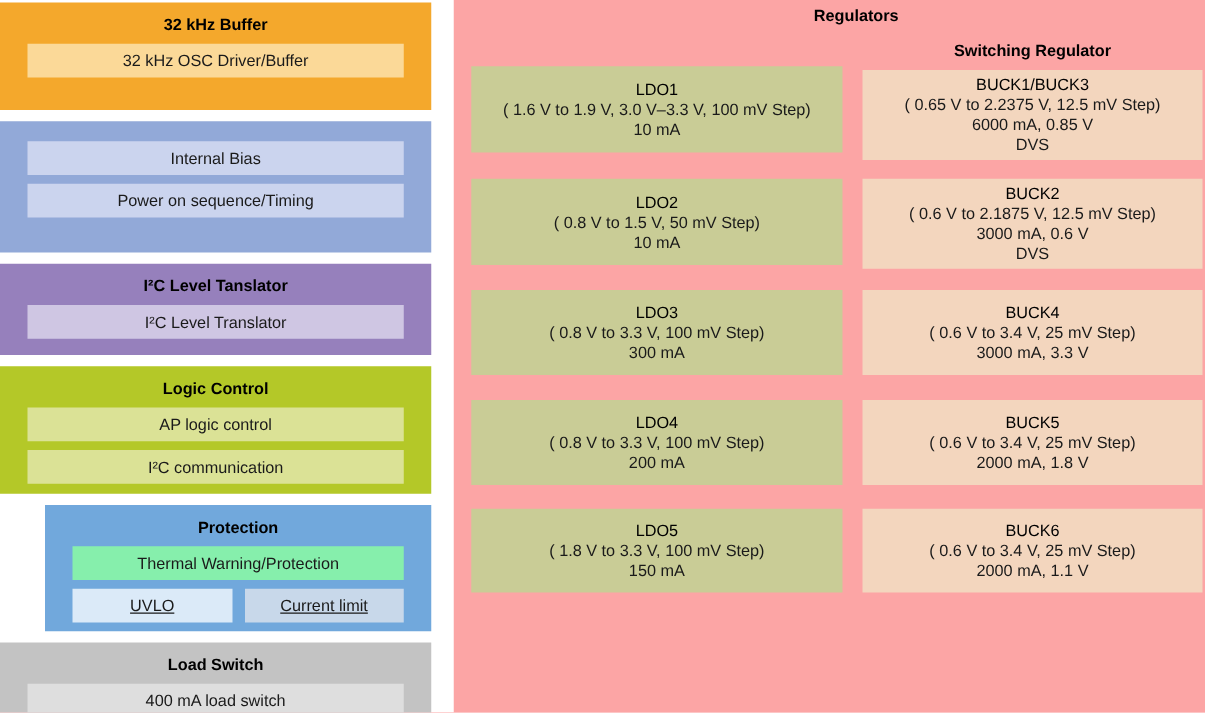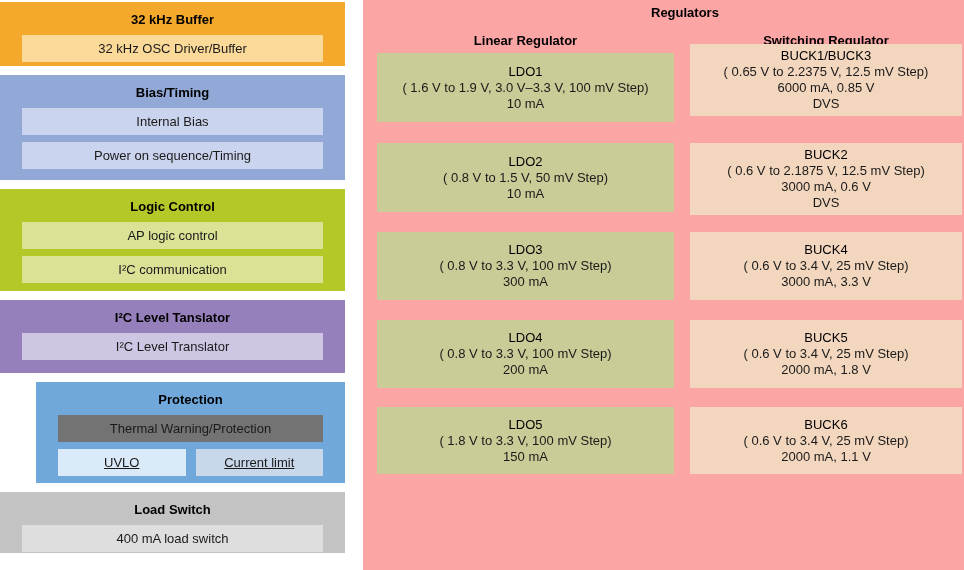--- a/index.html
+++ b/index.html
@@ -21,30 +21,30 @@
   }
   .block-items { padding: 0 22px; }
   .item {
     height: 27px; margin-top: 7px;
     display: flex; align-items: center; justify-content: center;
     font-size: 13px; white-space: nowrap;
   }
   .item-row { display: flex; gap: 10px; }
   .item-row .item { flex: 1; text-decoration: underline; }
 
-  .blk-buffer     { background: #F4A82C; height: 64px; }
+  .blk-buffer     { background: #F4A82C; height: 86px; }
   .blk-buffer .item { background: #FBD998; }
   .blk-bias       { background: #92A9D8; height: 105px; }
   .blk-bias .item { background: #CBD4EE; }
   .blk-logic      { background: #B4C828; height: 102px; }
   .blk-logic .item { background: #DBE296; }
   .blk-translator { background: #9680BC; height: 73px; }
   .blk-translator .item { background: #CFC6E3; }
   .blk-protection { background: #71A8DC; height: 101px; margin-left: 36px; }
-  .blk-protection .item { background: #737373; }
+  .blk-protection .item { background: #86efac; }
   .blk-protection .item.uvlo   { background: #DBEAF8; }
   .blk-protection .item.climit { background: #C8D8EA; }
   .blk-loadswitch { background: #C3C3C3; height: 61px; }
   .blk-loadswitch .item { background: #DEDEDE; }
 
   
   .reg-panel {
     position: absolute; left: 363px; top: 0; width: 601px; height: 570px;
     background: #fca5a5;
   }
@@ -68,58 +68,57 @@
   .reg-box .name { font-weight: normal; font-size: 13px; line-height: 16px; color: #000; }
   .reg-box .line { font-size: 13px; line-height: 16px; white-space: nowrap; }
   .ldo  { left: 14px;  width: 297px; background: #C9CC96; }
   .buck { left: 327px; width: 272px; background: #F3D6BE; }
 
   .row1.ldo  { top: 53px;  height: 69px; }
   .row2.ldo  { top: 143px; height: 69px; }
   .row3.ldo  { top: 232px; height: 68px; }
   .row4.ldo  { top: 320px; height: 68px; }
   .row5.ldo  { top: 407px; height: 67px; }
-  .row1.buck { top: 44px;  height: 72px; }
+  .row1.buck { top: 56px;  height: 72px; }
   .row2.buck { top: 143px; height: 72px; }
   .row3.buck { top: 232px; height: 68px; }
   .row4.buck { top: 320px; height: 68px; }
   .row5.buck { top: 407px; height: 67px; }
 </style>
 </head>
 <body>
 
 <div class="left-col">
 
   <div class="block blk-buffer">
     <div class="block-title">32 kHz Buffer</div>
     <div class="block-items">
       <div class="item">32 kHz OSC Driver/Buffer</div>
     </div>
   </div>
 
   <div class="block blk-bias">
-    <div class="block-title">Bias/Timing</div>
     <div class="block-items">
       <div class="item">Internal Bias</div>
       <div class="item">Power on sequence/Timing</div>
+    </div>
+  </div>
+
+  <div class="block blk-translator">
+    <div class="block-title">I²C Level Tanslator</div>
+    <div class="block-items">
+      <div class="item">I²C Level Translator</div>
     </div>
   </div>
 
   <div class="block blk-logic">
     <div class="block-title">Logic Control</div>
     <div class="block-items">
       <div class="item">AP logic control</div>
       <div class="item">I²C communication</div>
-    </div>
-  </div>
-
-  <div class="block blk-translator">
-    <div class="block-title">I²C Level Tanslator</div>
-    <div class="block-items">
-      <div class="item">I²C Level Translator</div>
     </div>
   </div>
 
   <div class="block blk-protection">
     <div class="block-title">Protection</div>
     <div class="block-items">
       <div class="item">Thermal Warning/Protection</div>
       <div class="item-row">
         <div class="item uvlo">UVLO</div>
         <div class="item climit">Current limit</div>
@@ -131,21 +130,20 @@
     <div class="block-title">Load Switch</div>
     <div class="block-items">
       <div class="item">400 mA load switch</div>
     </div>
   </div>
 
 </div>
 
 <div class="reg-panel">
   <div class="reg-title">Regulators</div>
-  <div class="col-header linear">Linear Regulator</div>
   <div class="col-header switching">Switching Regulator</div>
 
   <div class="reg-box ldo row1">
     <div class="name">LDO1</div>
     <div class="line">( 1.6 V to 1.9 V, 3.0 V–3.3 V, 100 mV Step)</div>
     <div class="line">10 mA</div>
   </div>
   <div class="reg-box ldo row2">
     <div class="name">LDO2</div>
     <div class="line">( 0.8 V to 1.5 V, 50 mV Step)</div>

